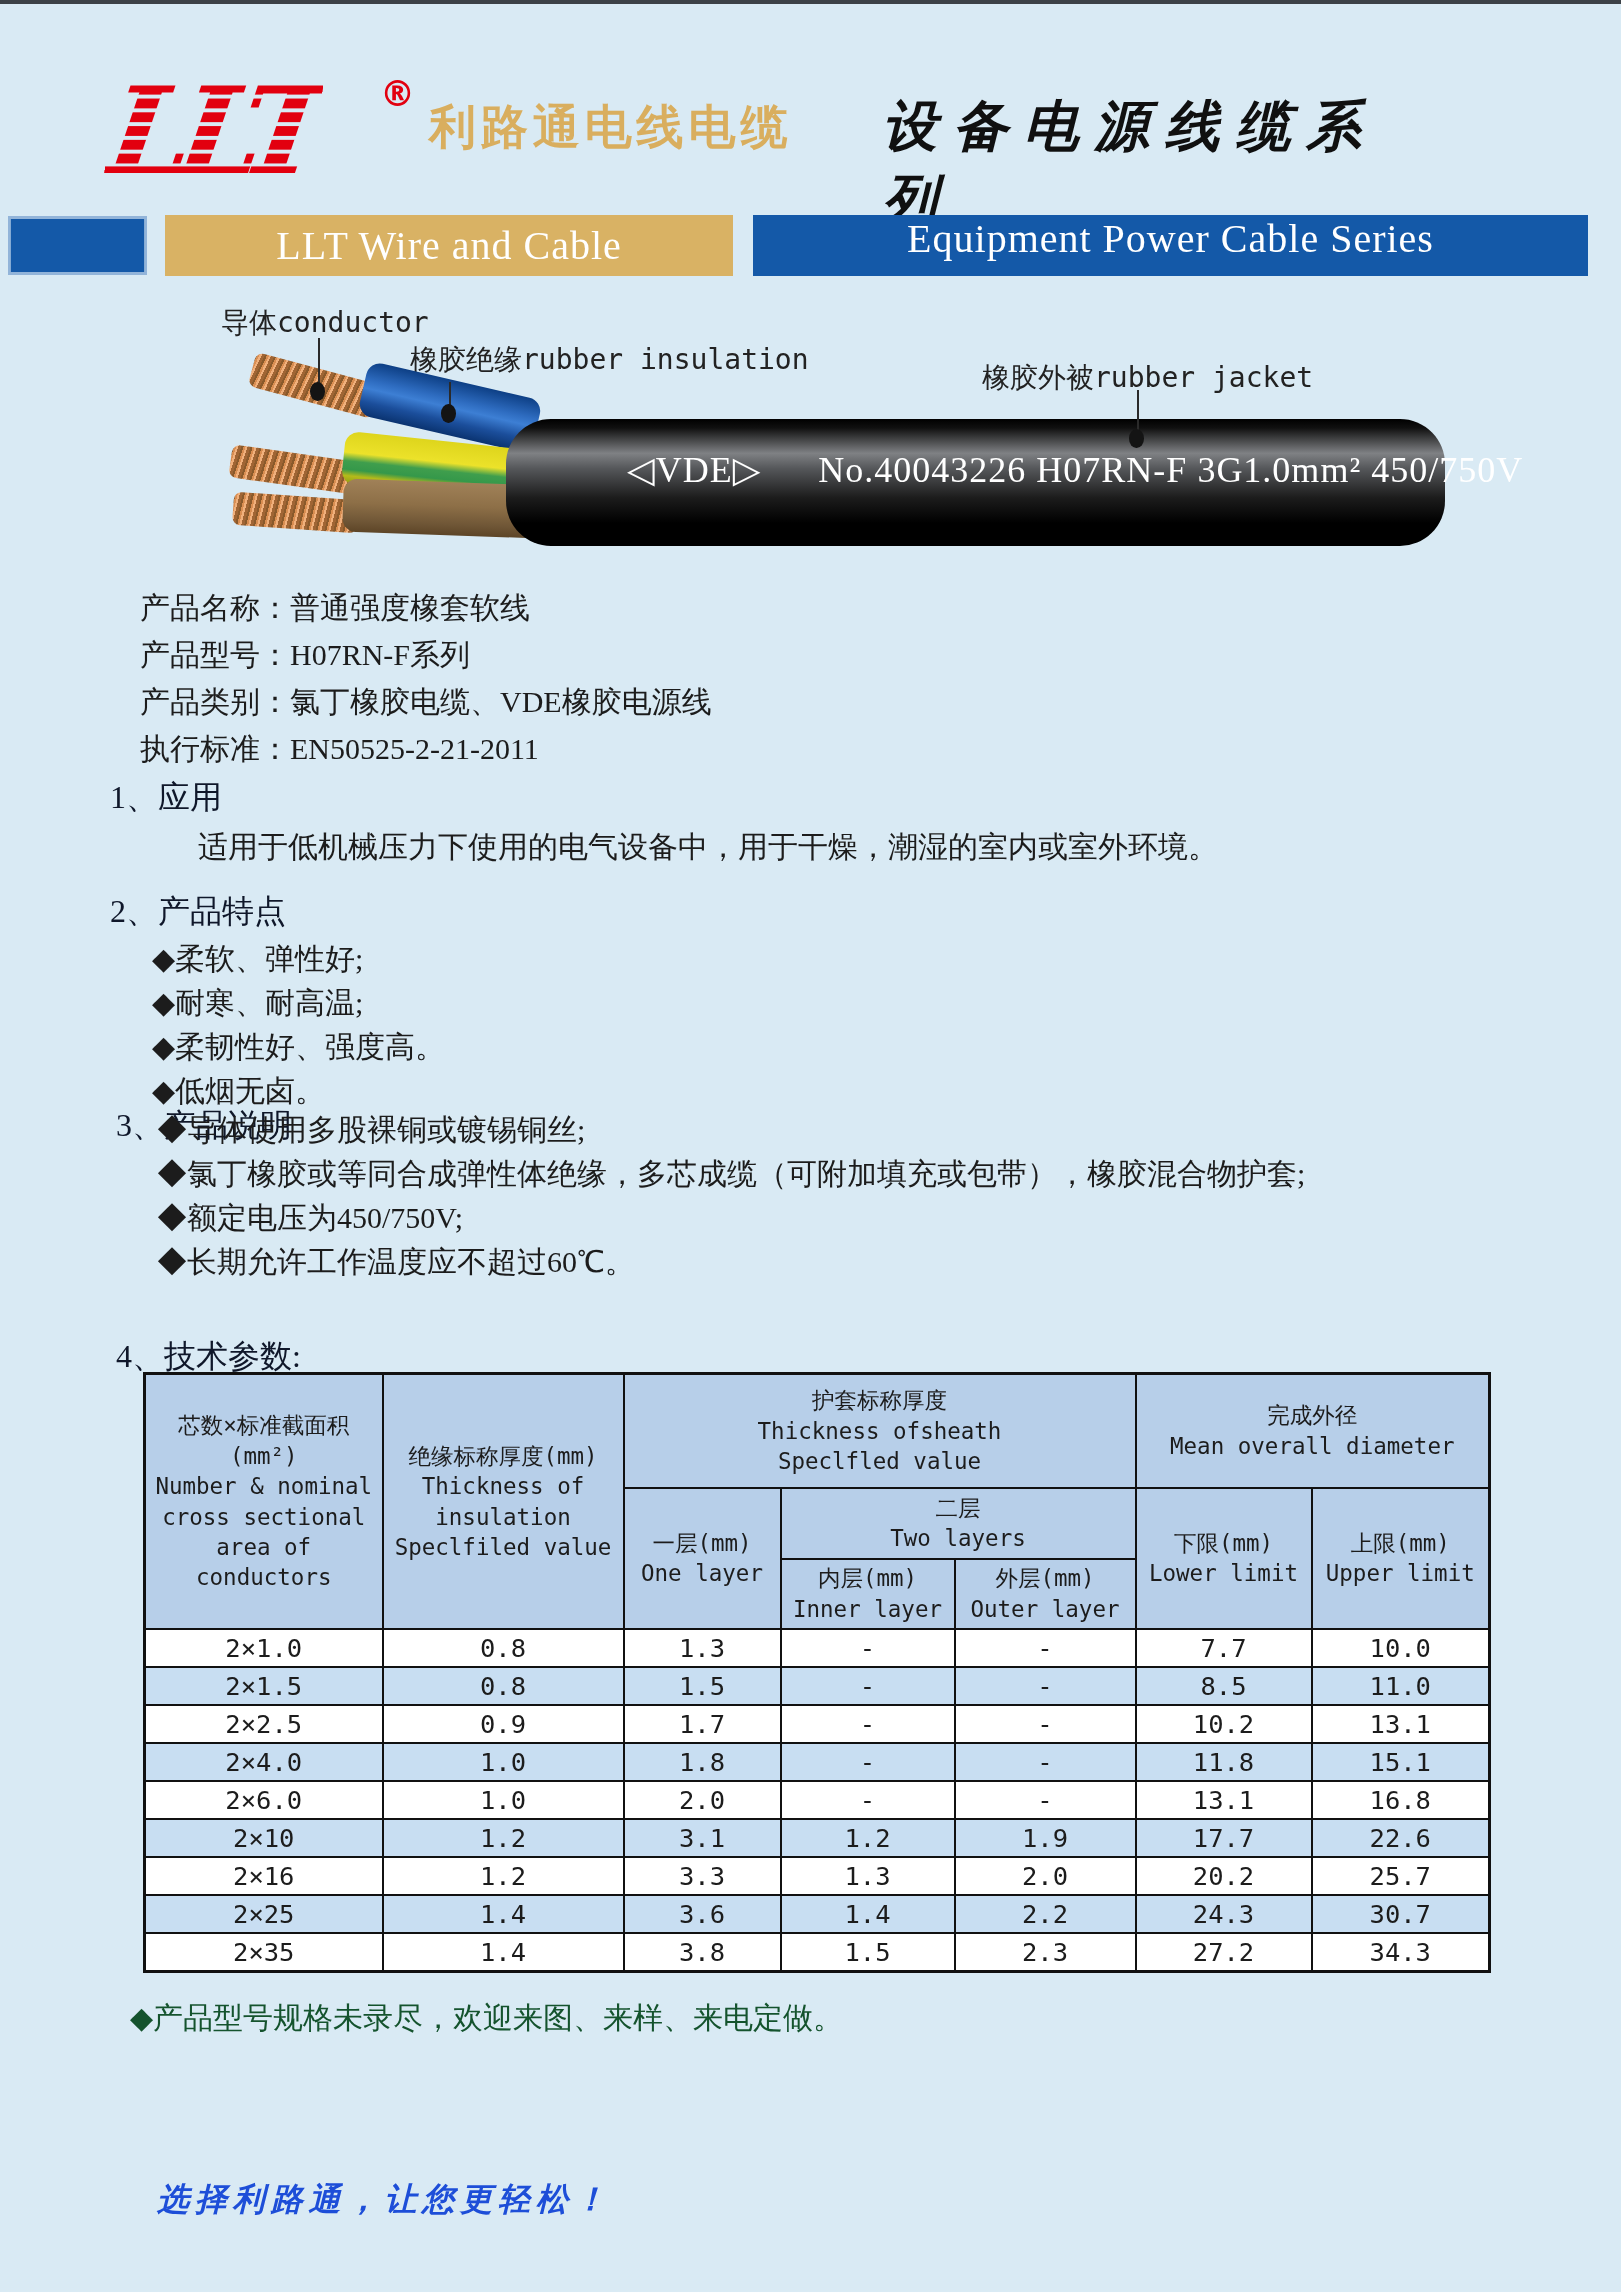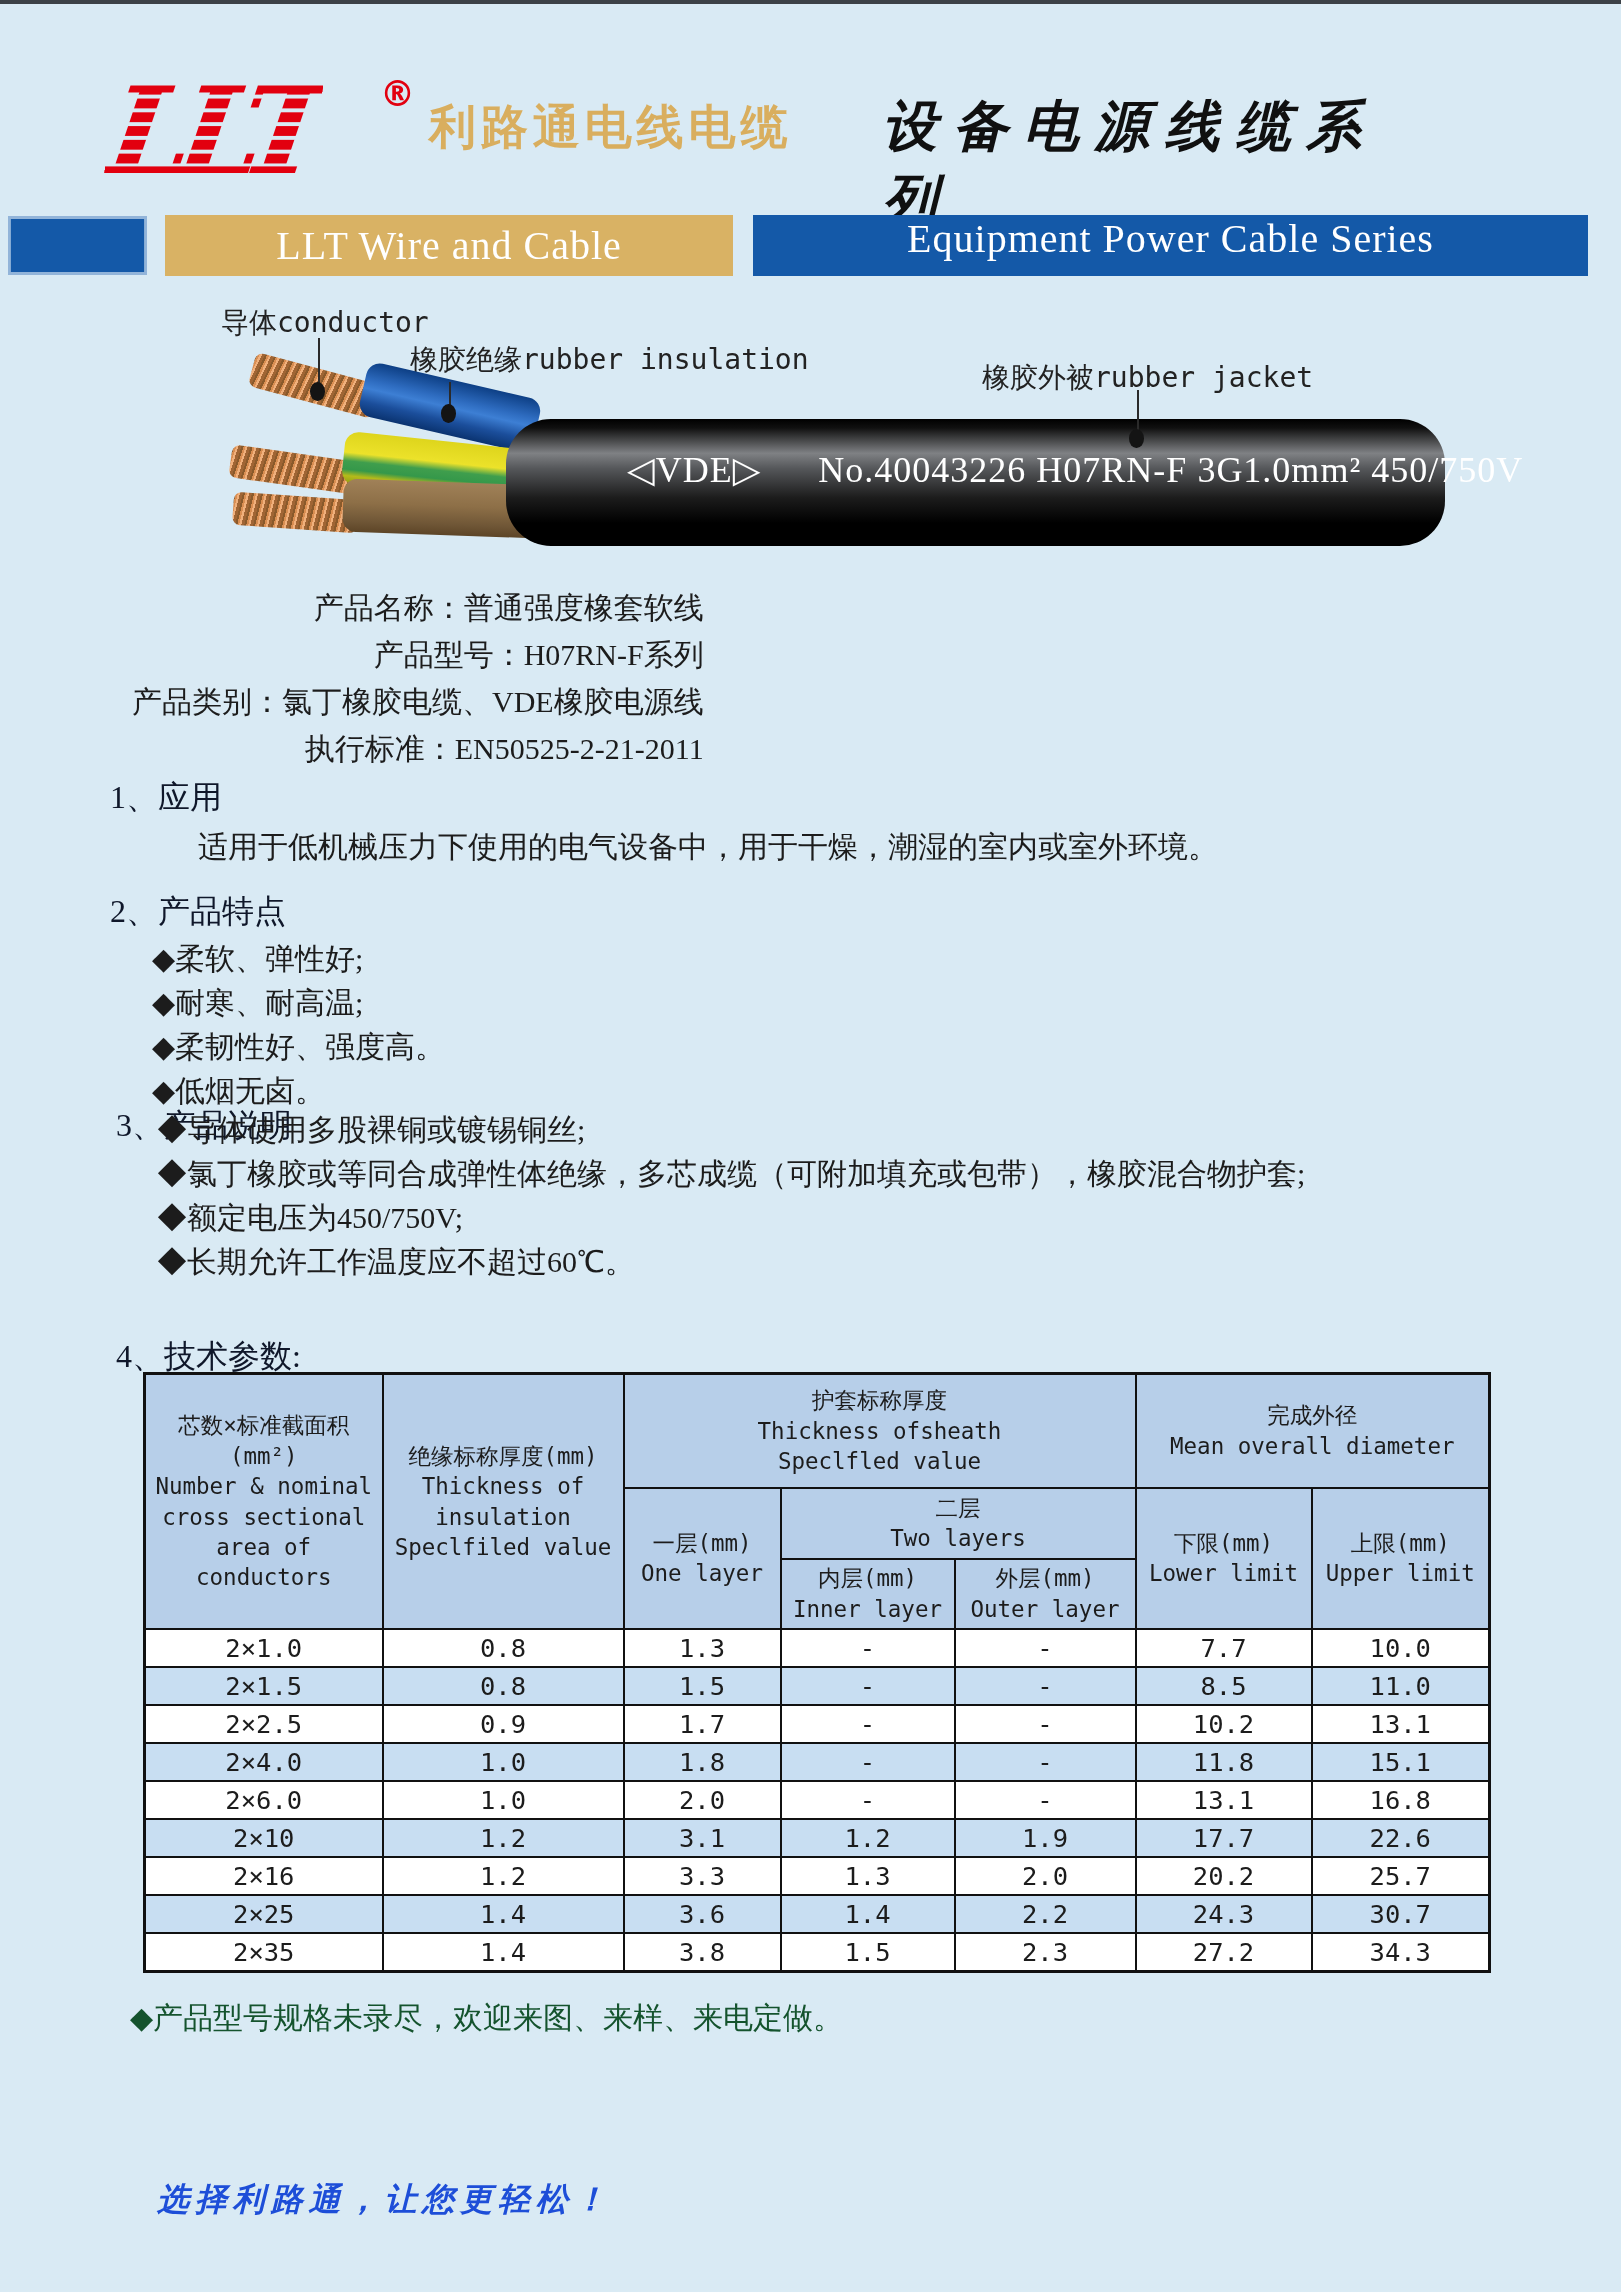--- a/index.html
+++ b/index.html
@@ -77,21 +77,21 @@
     background:linear-gradient(180deg,#000 0%,#101010 7%,#7f8184 27%,#55575a 39%,#1c1c1c 62%,#000 82%);
   }
   .jacket-print {
     left:627px; top:449px; width:784px;
     color:#fff; font-size:36px; font-family:"Liberation Serif",serif;
     white-space:nowrap; letter-spacing:1px;text-align:right;
   }
   .jacket-print .gap { display:inline-block; width:57px; }
 
   
-  .product-info { left:132px; top:584px; font-size:30px; line-height:47px;text-align:right; }
+  .product-info { left:140px; top:584px; font-size:30px; line-height:47px; }
   .section-title { font-size:32px; color:#0f172a; }
   .s1-title { left:110px; top:776px; }
   .s1-body  { left:198px; top:827px; font-size:30px; }
   .s2-title { left:110px; top:890px; }
   .bullets  { font-size:30px; line-height:44px; }
   .s2-bullets { left:152px; top:937px; }
   .s3-title { left:116px; top:1104px; }
   .s3-bullets { left:157px; top:1108px;font-family:Liberation Serif, serif; }
   .s4-title { left:116px; top:1335px; }
 

